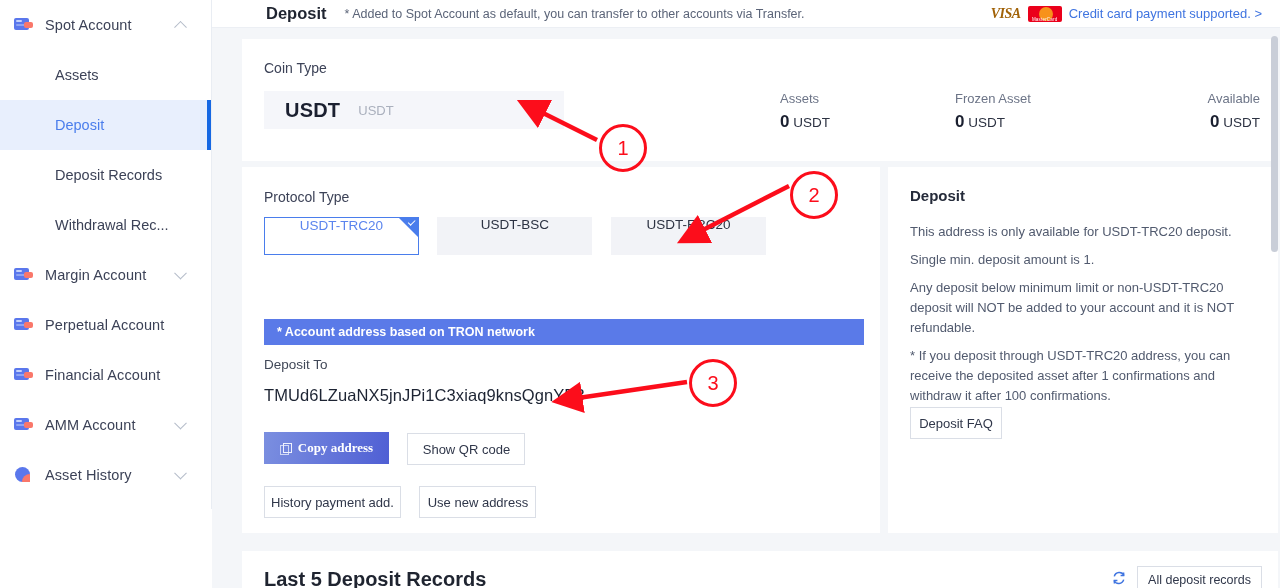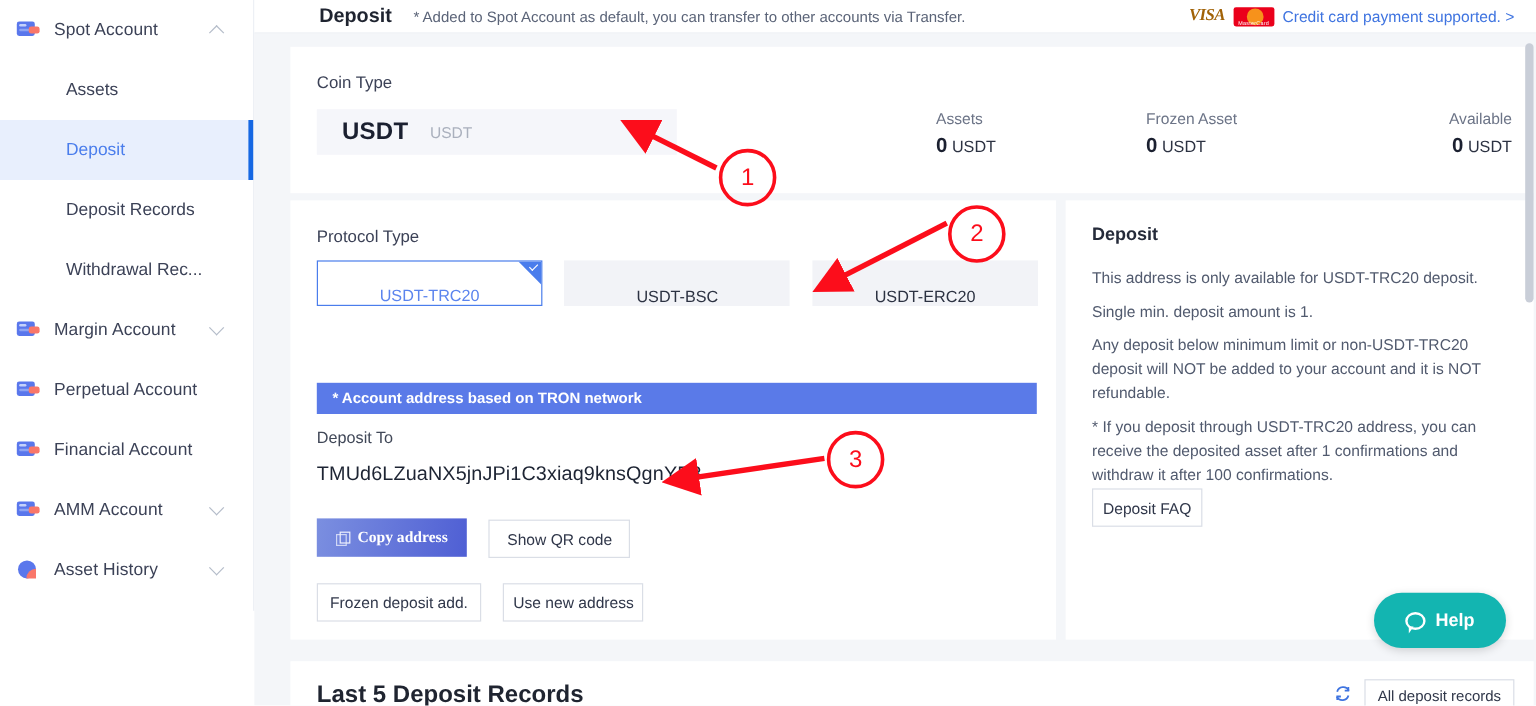--- a/index.html
+++ b/index.html
@@ -188,22 +188,22 @@
   .stats { position: absolute; right: 18px; top: 52px; display: flex; }
   .stat { width: 175px; }
   .stat-t { font-size: 13px; color: #6c7487; margin-bottom: 6px; }
   .stat-v { font-size: 13.5px; color: #2c3242; }
   .stat-v b { font-size: 17px; font-weight: bold; color: #1b2030; }
 
   
   .chips { position: absolute; left: 22px; top: 50px; }
   .chip {
     position: relative;
-    display: inline-flex; align-items: flex-end; justify-content: center;
-    width: 188px; height: 38px;
+    display: inline-flex; align-items: flex-start; justify-content: center;
+    width: 155px; height: 38px;
     background: #f2f3f7;
     font-size: 13.5px; color: #2c3242;
     margin: 0 14px 12px 0;
     cursor: pointer;
     vertical-align: top;
     overflow: hidden;
   }
   .chip.sel {
     background: #ffffff;
     border: 1px solid #4a7dec;
@@ -488,21 +488,21 @@
           <i class="copy-ico"></i>
           <span>Copy address</span>
         </button>
         <button class="btn btn-qr">
           <span>Show QR code</span>
         </button>
       </div>
 
       <div class="btn-row2">
         <button class="btn btn-hist">
-          <span>Frozen deposit add.</span>
+          <span>History payment add.</span>
         </button>
         <button class="btn btn-new">
           <span>Use new address</span>
         </button>
       </div>
     </div>
 
     <div class="card" id="card-right">
       <div class="rp-title">Deposit</div>
       <div class="rp-body">
@@ -527,24 +527,20 @@
         </svg>
       </span>
       <button class="btn btn-all">
         <span>All deposit records</span>
       </button>
     </div>
 
     <div id="scrollbar"></div>
   </div>
 
-  <div id="help">
-    <span class="bub"></span>
-    <span>Help</span>
-  </div>
 
   <svg id="anno">
     <defs>
       <marker id="ah" markerWidth="7" markerHeight="7" refX="1" refY="3.5" orient="auto">
         <polygon points="0 0, 7 3.5, 0 7" fill="#fc0d1b"></polygon>
       </marker>
     </defs>
     <line x1="597" y1="140" x2="541" y2="112" stroke="#fc0d1b" stroke-width="4.5" marker-end="url(#ah)"></line>
     <line x1="789" y1="186" x2="701" y2="231" stroke="#fc0d1b" stroke-width="4.5" marker-end="url(#ah)"></line>
     <line x1="687" y1="382" x2="578" y2="398" stroke="#fc0d1b" stroke-width="4.5" marker-end="url(#ah)"></line>

